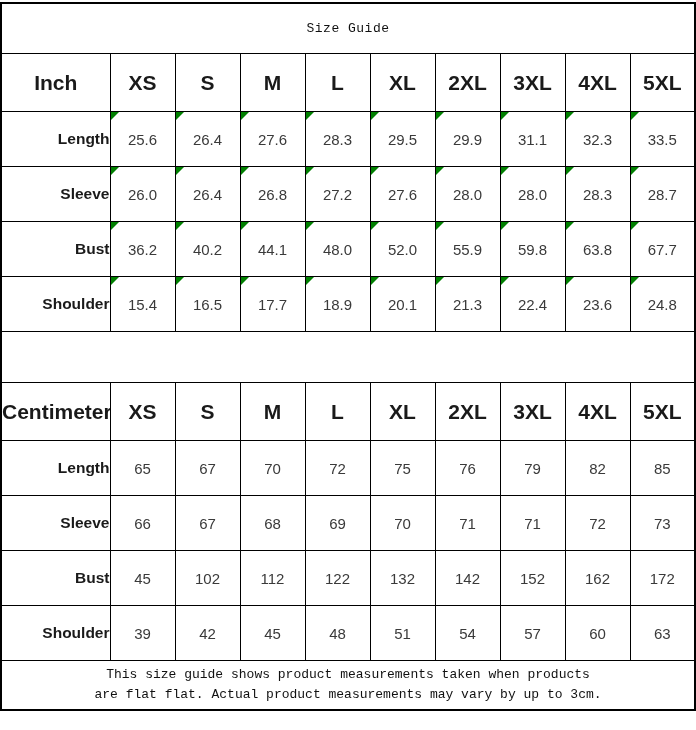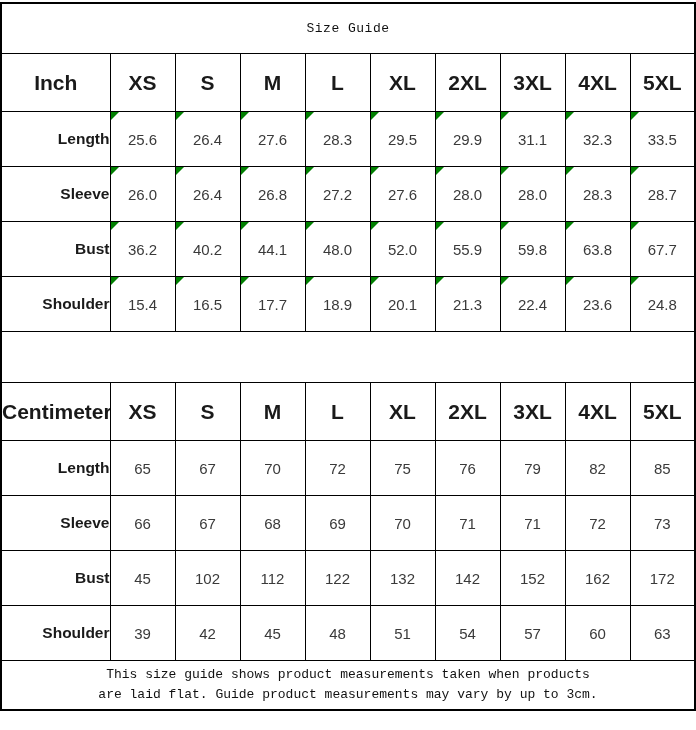--- a/index.html
+++ b/index.html
@@ -171,17 +171,17 @@
     <td>51</td>
     <td>54</td>
     <td>57</td>
     <td>60</td>
     <td>63</td>
   </tr>
 
   <tr>
     <td class="footer-cell" colspan="10">
       <div>This size guide shows product measurements taken when products</div>
-      <div>are laid flat. Guide product measurements may vary by up to 3cm.</div>
+      <div>are flat flat. Actual product measurements may vary by up to 3cm.</div>
     </td>
   </tr>
 </tbody>
   </table>
 
 </body></html>

